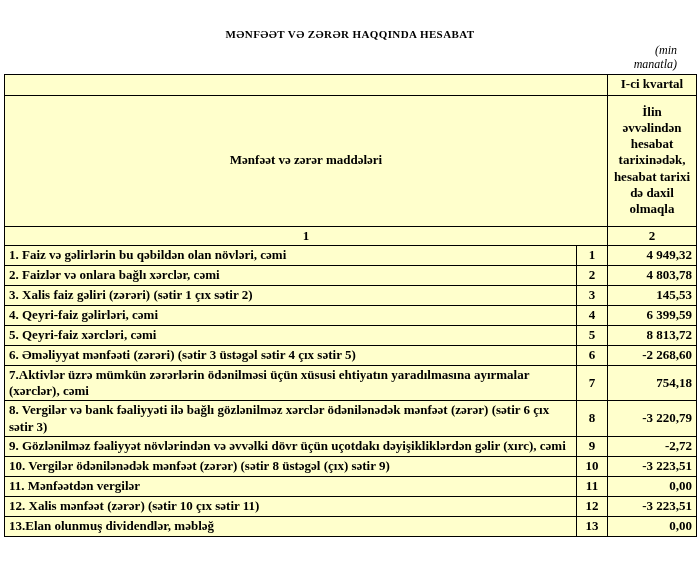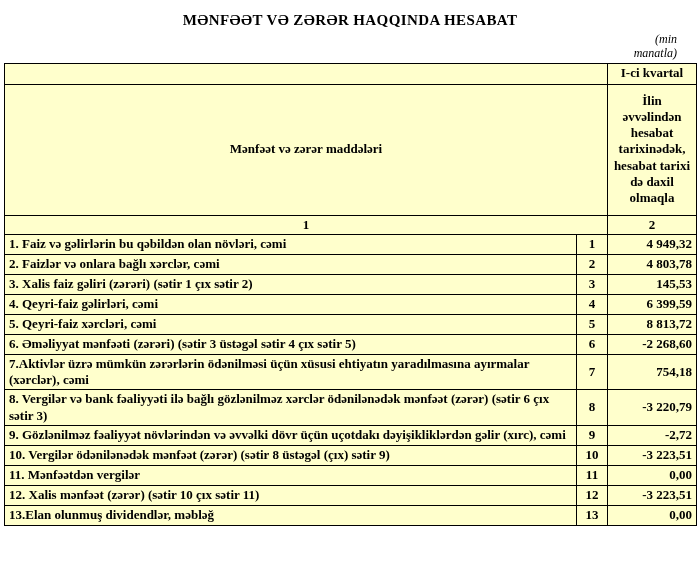--- a/index.html
+++ b/index.html
@@ -10,23 +10,23 @@
   html,body{margin:0;padding:0;background:#fff;}
   body{
     width:700px;height:569px;
     font-family:"Liberation Serif", serif;
     color:#000;
     overflow:hidden;
   }
   .page{padding:2px 4px;}
   .title{
     text-align:center;
-    font-size:15px;
+    font-size:11px;
     font-weight:bold;
-    margin:10px 0 4px 0;
+    margin:26px 0 4px 0;
     letter-spacing:0.4px;
   }
   .unit-note{
     width:56px;
     margin-left:auto;
     margin-right:19px;
     text-align:right;
     font-style:italic;
     font-size:12px;
     line-height:1.15;

